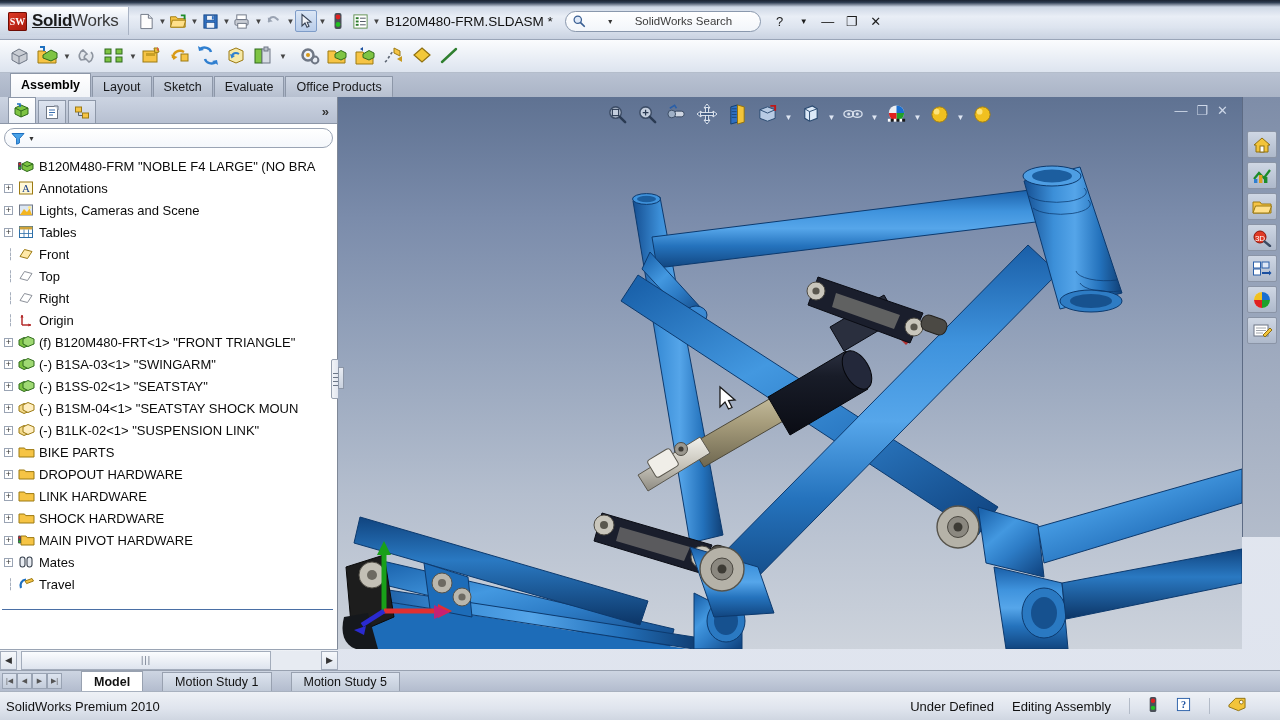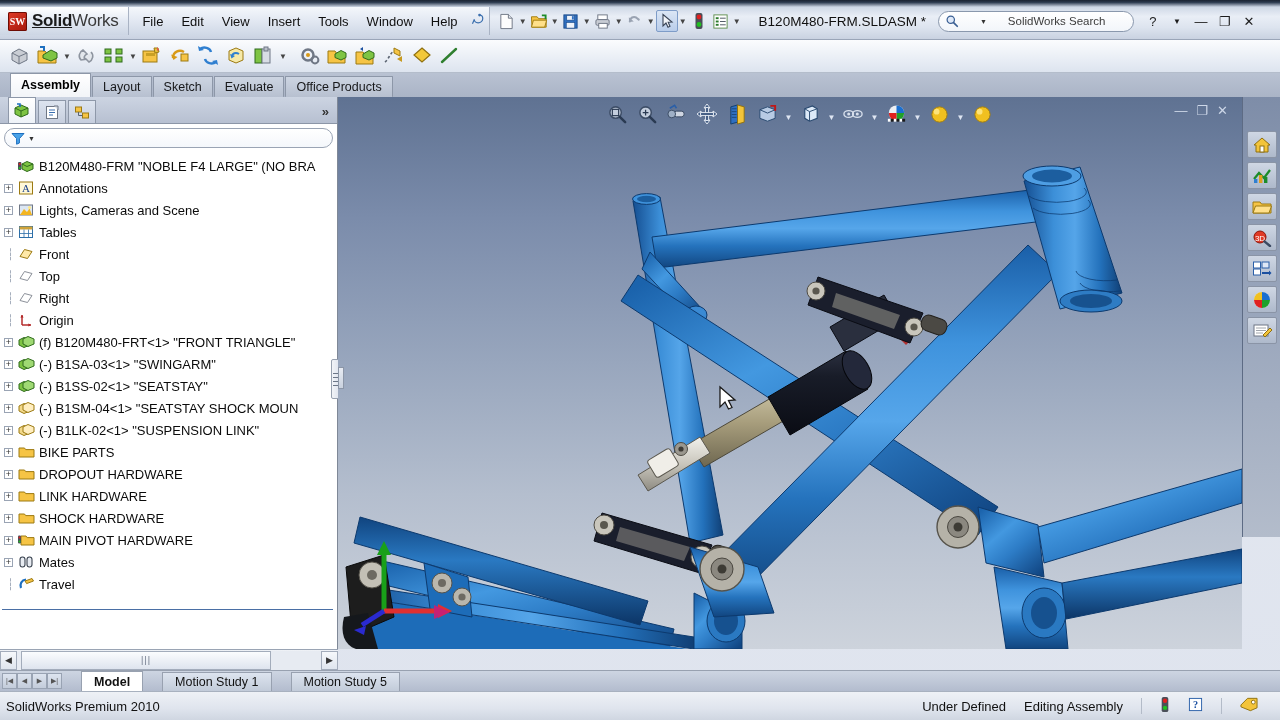--- a/index.html
+++ b/index.html
@@ -50,21 +50,21 @@
     font-size: 13px; color: #101010; padding: 4px 9px; cursor: default; white-space: nowrap;
   }
   .menu-pin { width: 22px; text-align:center; }
 
   .tb-tools { display:flex; align-items:center; height:33px; padding-left:6px; gap:0px; }
   .tbtn { width:22px;height:22px;display:flex;align-items:center;justify-content:center; }
   .caret { width:10px;height:22px;display:flex;align-items:flex-end;justify-content:center;
            font-size:8px;color:#444; padding-bottom:6px; }
   .tbtn.sel { background:linear-gradient(180deg,#dbe6f5,#b9cdea); border:1px solid #7e9cc8; border-radius:2px; }
 
-  .doctitle { font-size:13.5px; color:#111; margin-left:17px; white-space:nowrap; }
+  .doctitle { font-size:13.5px; color:#111; margin-left:4px; white-space:nowrap; }
 
   .searchbox {
     margin-left: 12px; width: 196px; height: 21px;
     background: linear-gradient(180deg,#ffffff,#f2f5fa);
     border: 1px solid #8a98ad; border-radius: 11px;
     display:flex; align-items:center; padding: 0 6px; gap: 21px;
   }
   .searchbox .ph { font-size: 11.5px; color: #3c3c3c; }
 
   .winctrl { display:flex; align-items:center; gap:2px; margin-left: 8px; }
@@ -205,58 +205,40 @@
   .btab.active { background:#ffffff; font-weight:bold; height:21px; line-height:20px; }
 
   
   .statusbar {
     position:absolute; left:0; top:691px; width:1280px; height:29px;
     background: linear-gradient(180deg,#eef1f6 0%,#dfe4ed 60%,#cfd6e1 100%);
     border-top:1px solid #a8b1bf;
     display:flex; align-items:center; font-size:13px; color:#111;
   }
   .sb-left { padding-left:6px; }
-  .sb-right { margin-left:auto; display:flex; align-items:center; gap:18px; padding-right:22px; }
+  .sb-right { margin-left:auto; display:flex; align-items:center; gap:18px; padding-right:34px; }
   .sb-sep { width:1px;height:16px;background:#b3bbc8; }
 
   .cursor-arrow { position:absolute; left:720px; top:390px; pointer-events:none; }
 </style>
 </head>
 <body>
 
 <div id="app">
 
   <div class="titlebar">
     <div class="tb-inner">
 
       <div class="sw-logo">
         <div class="sw-mark">SW</div>
         <div class="sw-name">
           <b>Solid</b><span class="light">Works</span>
         </div>
       </div>
 
-      <div class="menubar">
-        <div class="menu-item">File</div>
-        <div class="menu-item">Edit</div>
-        <div class="menu-item">View</div>
-        <div class="menu-item">Insert</div>
-        <div class="menu-item">Tools</div>
-        <div class="menu-item">Window</div>
-        <div class="menu-item">Help</div>
-        <div class="menu-pin">
-          <svg width="15" height="15" viewBox="0 0 16 16">
-              <g stroke="#3b6fae" stroke-width="1.3" fill="none">
-                <path d="M10 3.2 C12.2 3.2 13.6 5 13.6 7 C13.6 9.6 11.4 11.6 8.6 11.6 C6.2 11.6 4.6 10 4.6 8"></path>
-                <path d="M4.6 8 L2.6 12.6"></path>
-              </g>
-              <circle cx="10.2" cy="3.3" r="1.5" fill="#3b6fae"></circle>
-            </svg>
-        </div>
-      </div>
 
       <div class="tb-tools">
 
         <div class="tbtn">
           <svg width="17" height="17" viewBox="0 0 18 18">
               <path d="M3 1.5h8l4 4v11H3z" fill="#fdfdfd" stroke="#6d7584" stroke-width="1"></path>
               <path d="M11 1.5v4h4" fill="#e4e8ee" stroke="#6d7584" stroke-width="1"></path>
             </svg>
         </div>
           <div class="caret">▼</div>

